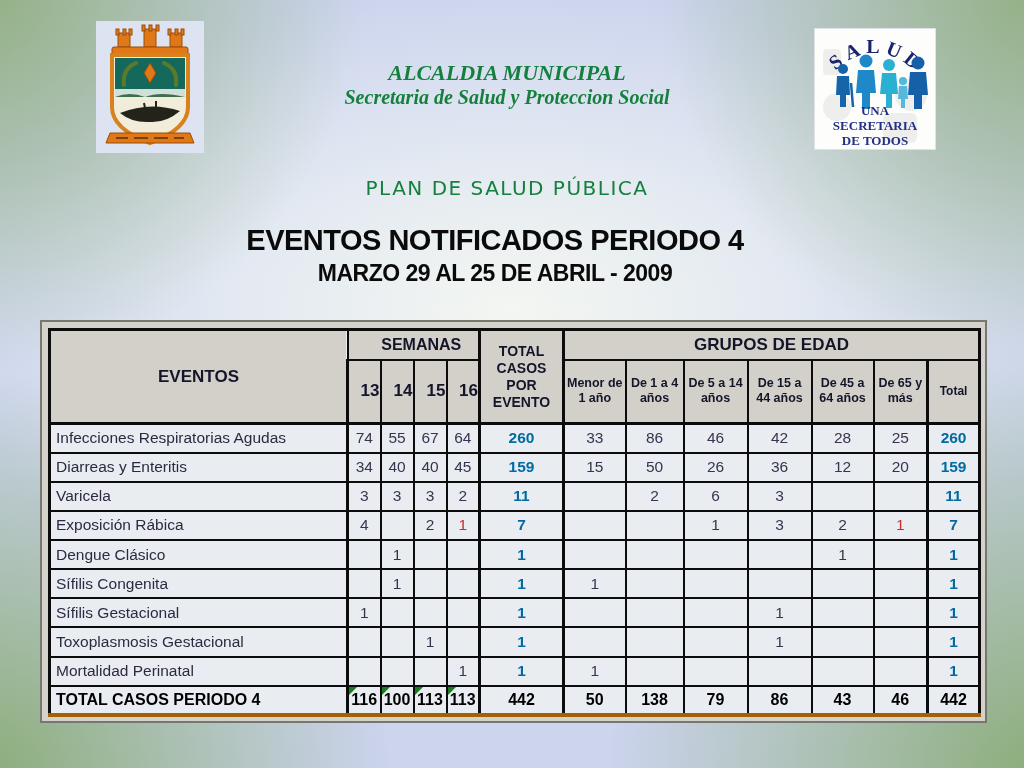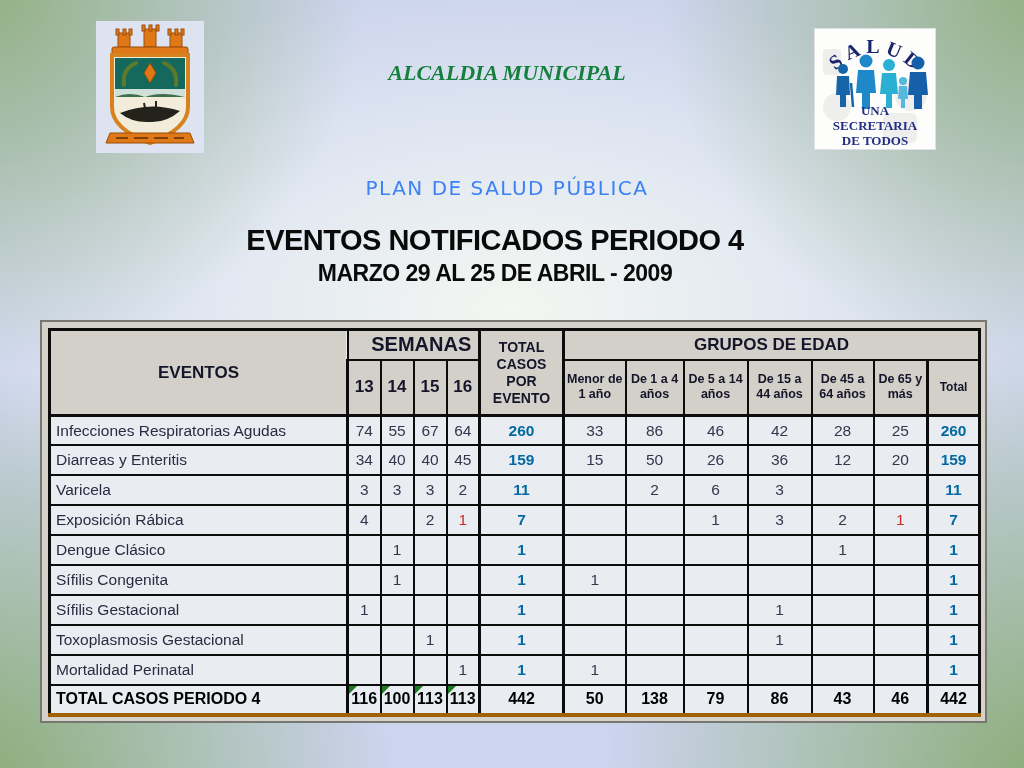--- a/index.html
+++ b/index.html
@@ -17,21 +17,21 @@
   }
 
   
   .inst-block { position:absolute; left:207px; top:60px; width:600px; text-align:center;
     font-family:"Liberation Serif", serif; font-style:italic; font-weight:bold; color:#15803d; }
   .inst-l1 { font-size:22px; line-height:25px; }
   .inst-l2 { font-size:20px; line-height:24px; word-spacing:10px; }
   .inst-l3 { font-size:20px; line-height:24px; }
 
   .plan-title { position:absolute; left:207px; top:176px; width:600px; text-align:center;
-    font-family:"DejaVu Sans", sans-serif; font-size:20px; letter-spacing:1.5px; color:#3b82f6; }
+    font-family:"DejaVu Sans", sans-serif; font-size:20px; letter-spacing:1.5px; color:#15803d; }
 
   .slide-title { position:absolute; left:0; top:224px; width:990px; text-align:center;
     font-size:29px; font-weight:bold; color:#0a0a0a; letter-spacing:-0.5px; }
   .slide-subtitle { position:absolute; left:0; top:260px; width:990px; text-align:center;
     font-size:23px; font-weight:bold; color:#0a0a0a; letter-spacing:-0.5px; }
 
   
   .logo-left { position:absolute; left:96px; top:21px; width:108px; height:132px; }
   .logo-right { position:absolute; left:814px; top:28px; width:122px; height:122px;
     background:#fdfdfb; border:1px solid #e0e0e8; }
@@ -43,23 +43,23 @@
     background:#e9edf2; border:3px solid #0c0c0c; }
   col.c-ev { width:298px; } col.c-wk { width:33px; }
   col.c-tc { width:84px; } col.c-a1 { width:62px; } col.c-a2 { width:58px; }
   col.c-a3 { width:64px; } col.c-a4 { width:64px; } col.c-a5 { width:62px; }
   col.c-a6 { width:54px; } col.c-tt { width:52px; }
 
   th, td { border:2px solid #0c0c0c; color:#15152a; overflow:hidden; }
   thead th { background:#d2d0c9; font-weight:bold; }
   thead { border-bottom:3px solid #0c0c0c; }
   .h-eventos { font-size:17px; }
-  .h-semanas { font-size:20px; height:30px;padding-left:16px; }
+  .h-semanas { font-size:16px; height:30px;padding-left:16px; }
   .h-grupos  { font-size:17px; }
-  .h-week    { font-size:17px; height:56px; }
+  .h-week    { font-size:17px; height:64px;text-align:right; }
   .h-tcpe    { font-size:14px; line-height:17px; padding:0 2px; }
   .h-age     { font-size:12.5px; line-height:15px; font-weight:bold; padding:0 1px; }
   .h-total   { font-size:12px; }
 
   tbody td { font-size:15.5px; height:29px; }
   td.ev { text-align:left; padding-left:5px; color:#2c2a40; }
   td.num { text-align:center; color:#39344e; position:relative; }
   td.b { font-weight:bold; color:#0369a1; }
   td.red { color:#cc2a2a; }
   tr.total-row td { font-weight:bold; color:#000; font-size:16px; }
@@ -160,20 +160,21 @@
     <g font-family="Liberation Serif, serif" font-size="13" font-weight="bold" fill="#222f85" text-anchor="middle">
       <text x="60" y="86">UNA</text>
       <text x="60" y="101">SECRETARIA</text>
       <text x="60" y="116">DE TODOS</text>
     </g>
   </svg>
 </div>
 
 <div class="inst-block">
   <div class="inst-l1">ALCALDIA MUNICIPAL</div>
+  <div class="inst-l3">Secretaria de Salud y Proteccion Social</div>
 </div>
 
 <div class="plan-title">PLAN DE SALUD PÚBLICA</div>
 <div class="slide-title">EVENTOS NOTIFICADOS PERIODO 4</div>
 <div class="slide-subtitle">MARZO 29 AL 25 DE ABRIL - 2009</div>
 
 <div class="table-frame">
   <table>
     <colgroup>
       <col class="c-ev">

